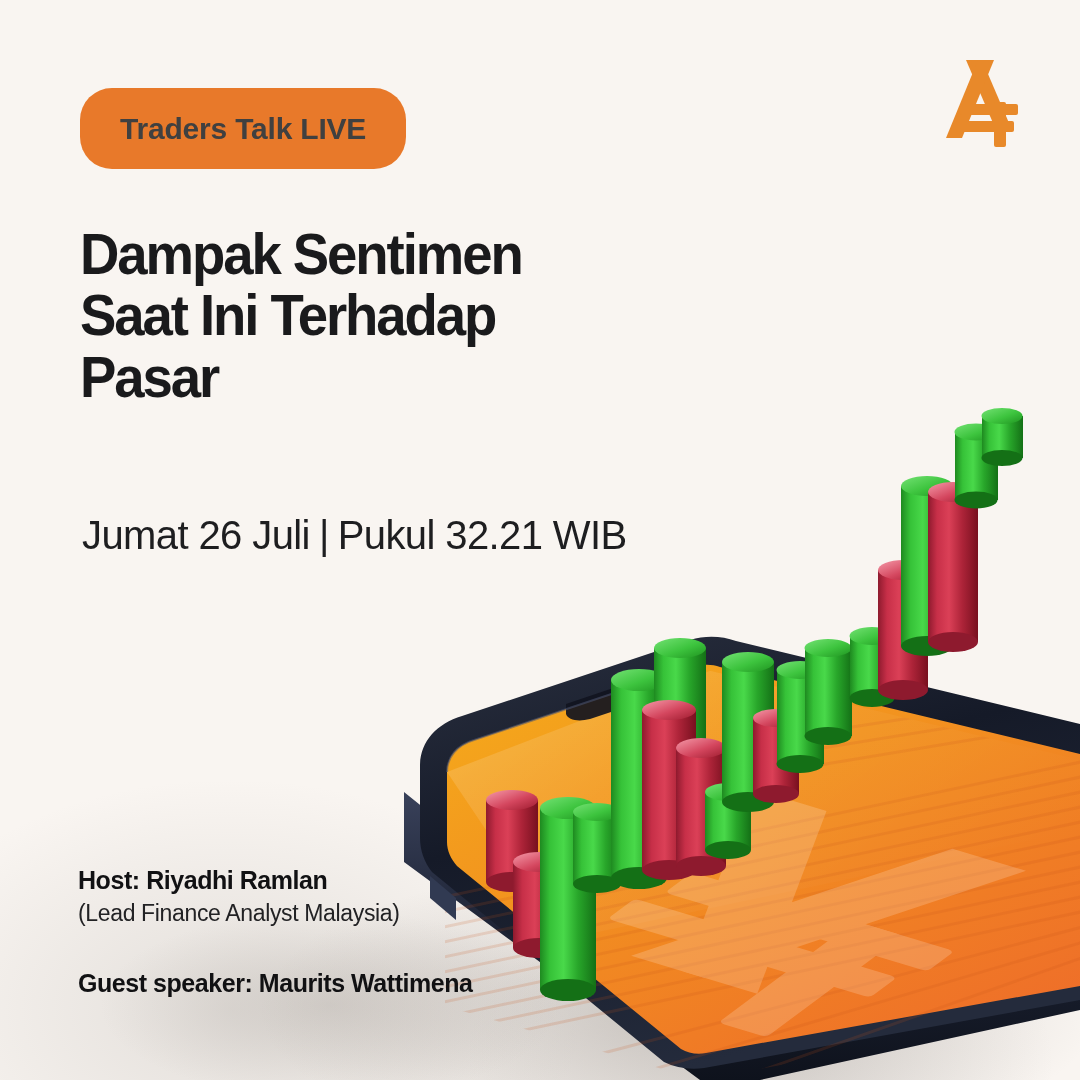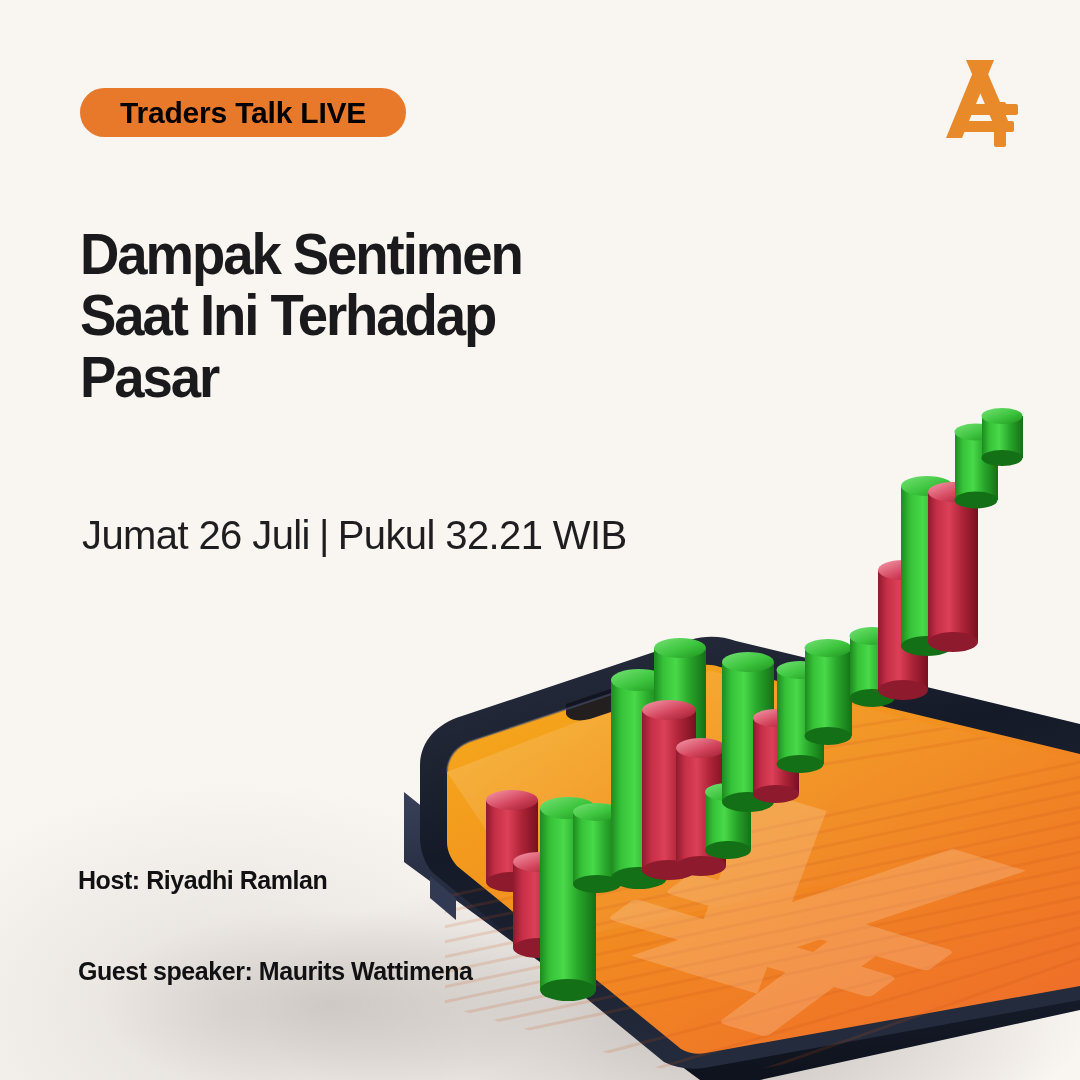--- a/index.html
+++ b/index.html
@@ -20,26 +20,26 @@
     overflow:hidden;
   }
 
   
   .art{position:absolute;left:0;top:0;width:1080px;height:1080px;}
   .art svg{display:block;width:1080px;height:1080px;}
 
   
   .badge{
     position:absolute;left:80px;top:88px;
-    height:49px;box-sizing:border-box;
+    height:81px;box-sizing:border-box;
     padding:0 40px;
     display:flex;align-items:center;
     background:#E8792A;
     border-radius:32px;
-    color:#000000;
+    color:#404040;
     font-size:30px;font-weight:700;
     letter-spacing:-.2px;
     white-space:nowrap;
     z-index:5;
   }
 
   
   .logo{position:absolute;right:48px;top:52px;width:104px;height:100px;z-index:6;}
   .logo svg{display:block;width:104px;height:100px;}
 
@@ -62,21 +62,21 @@
     font-size:40px;
     font-weight:400;
     letter-spacing:-.6px;
     white-space:nowrap;
     z-index:5;
   }
   .subtitle .sep{display:inline-block;padding:0 9px;font-weight:300;}
 
   
   .speakers{position:absolute;left:78px;top:866px;z-index:5;}
-  .sp-block{margin-bottom:62px;}
+  .sp-block{margin-bottom:42px;}
   .sp-block:last-child{margin-bottom:0;text-align:center;}
   .sp-name{
     color:#111113;font-size:25px;font-weight:700;
     letter-spacing:-.45px;white-space:nowrap;margin-bottom:5px;
   }
   .sp-role{
     color:#222224;font-size:23px;font-weight:400;
     letter-spacing:-.35px;white-space:nowrap;
   }
 </style>
@@ -389,19 +389,20 @@
     <span class="hl">Pasar</span>
   </h1>
 
   <div class="subtitle">
     <span>Jumat 26 Juli</span><span class="sep">|</span><span>Pukul 32.21 WIB</span>
   </div>
 
   <div class="speakers">
     <div class="sp-block">
       <div class="sp-name">Host: Riyadhi Ramlan</div>
+      <div class="sp-role">(Lead Finance Analyst Malaysia)</div>
     </div>
     <div class="sp-block">
       <div class="sp-name">Guest speaker: Maurits Wattimena</div>
     </div>
   </div>
 
 </div>
 
 </body></html>

